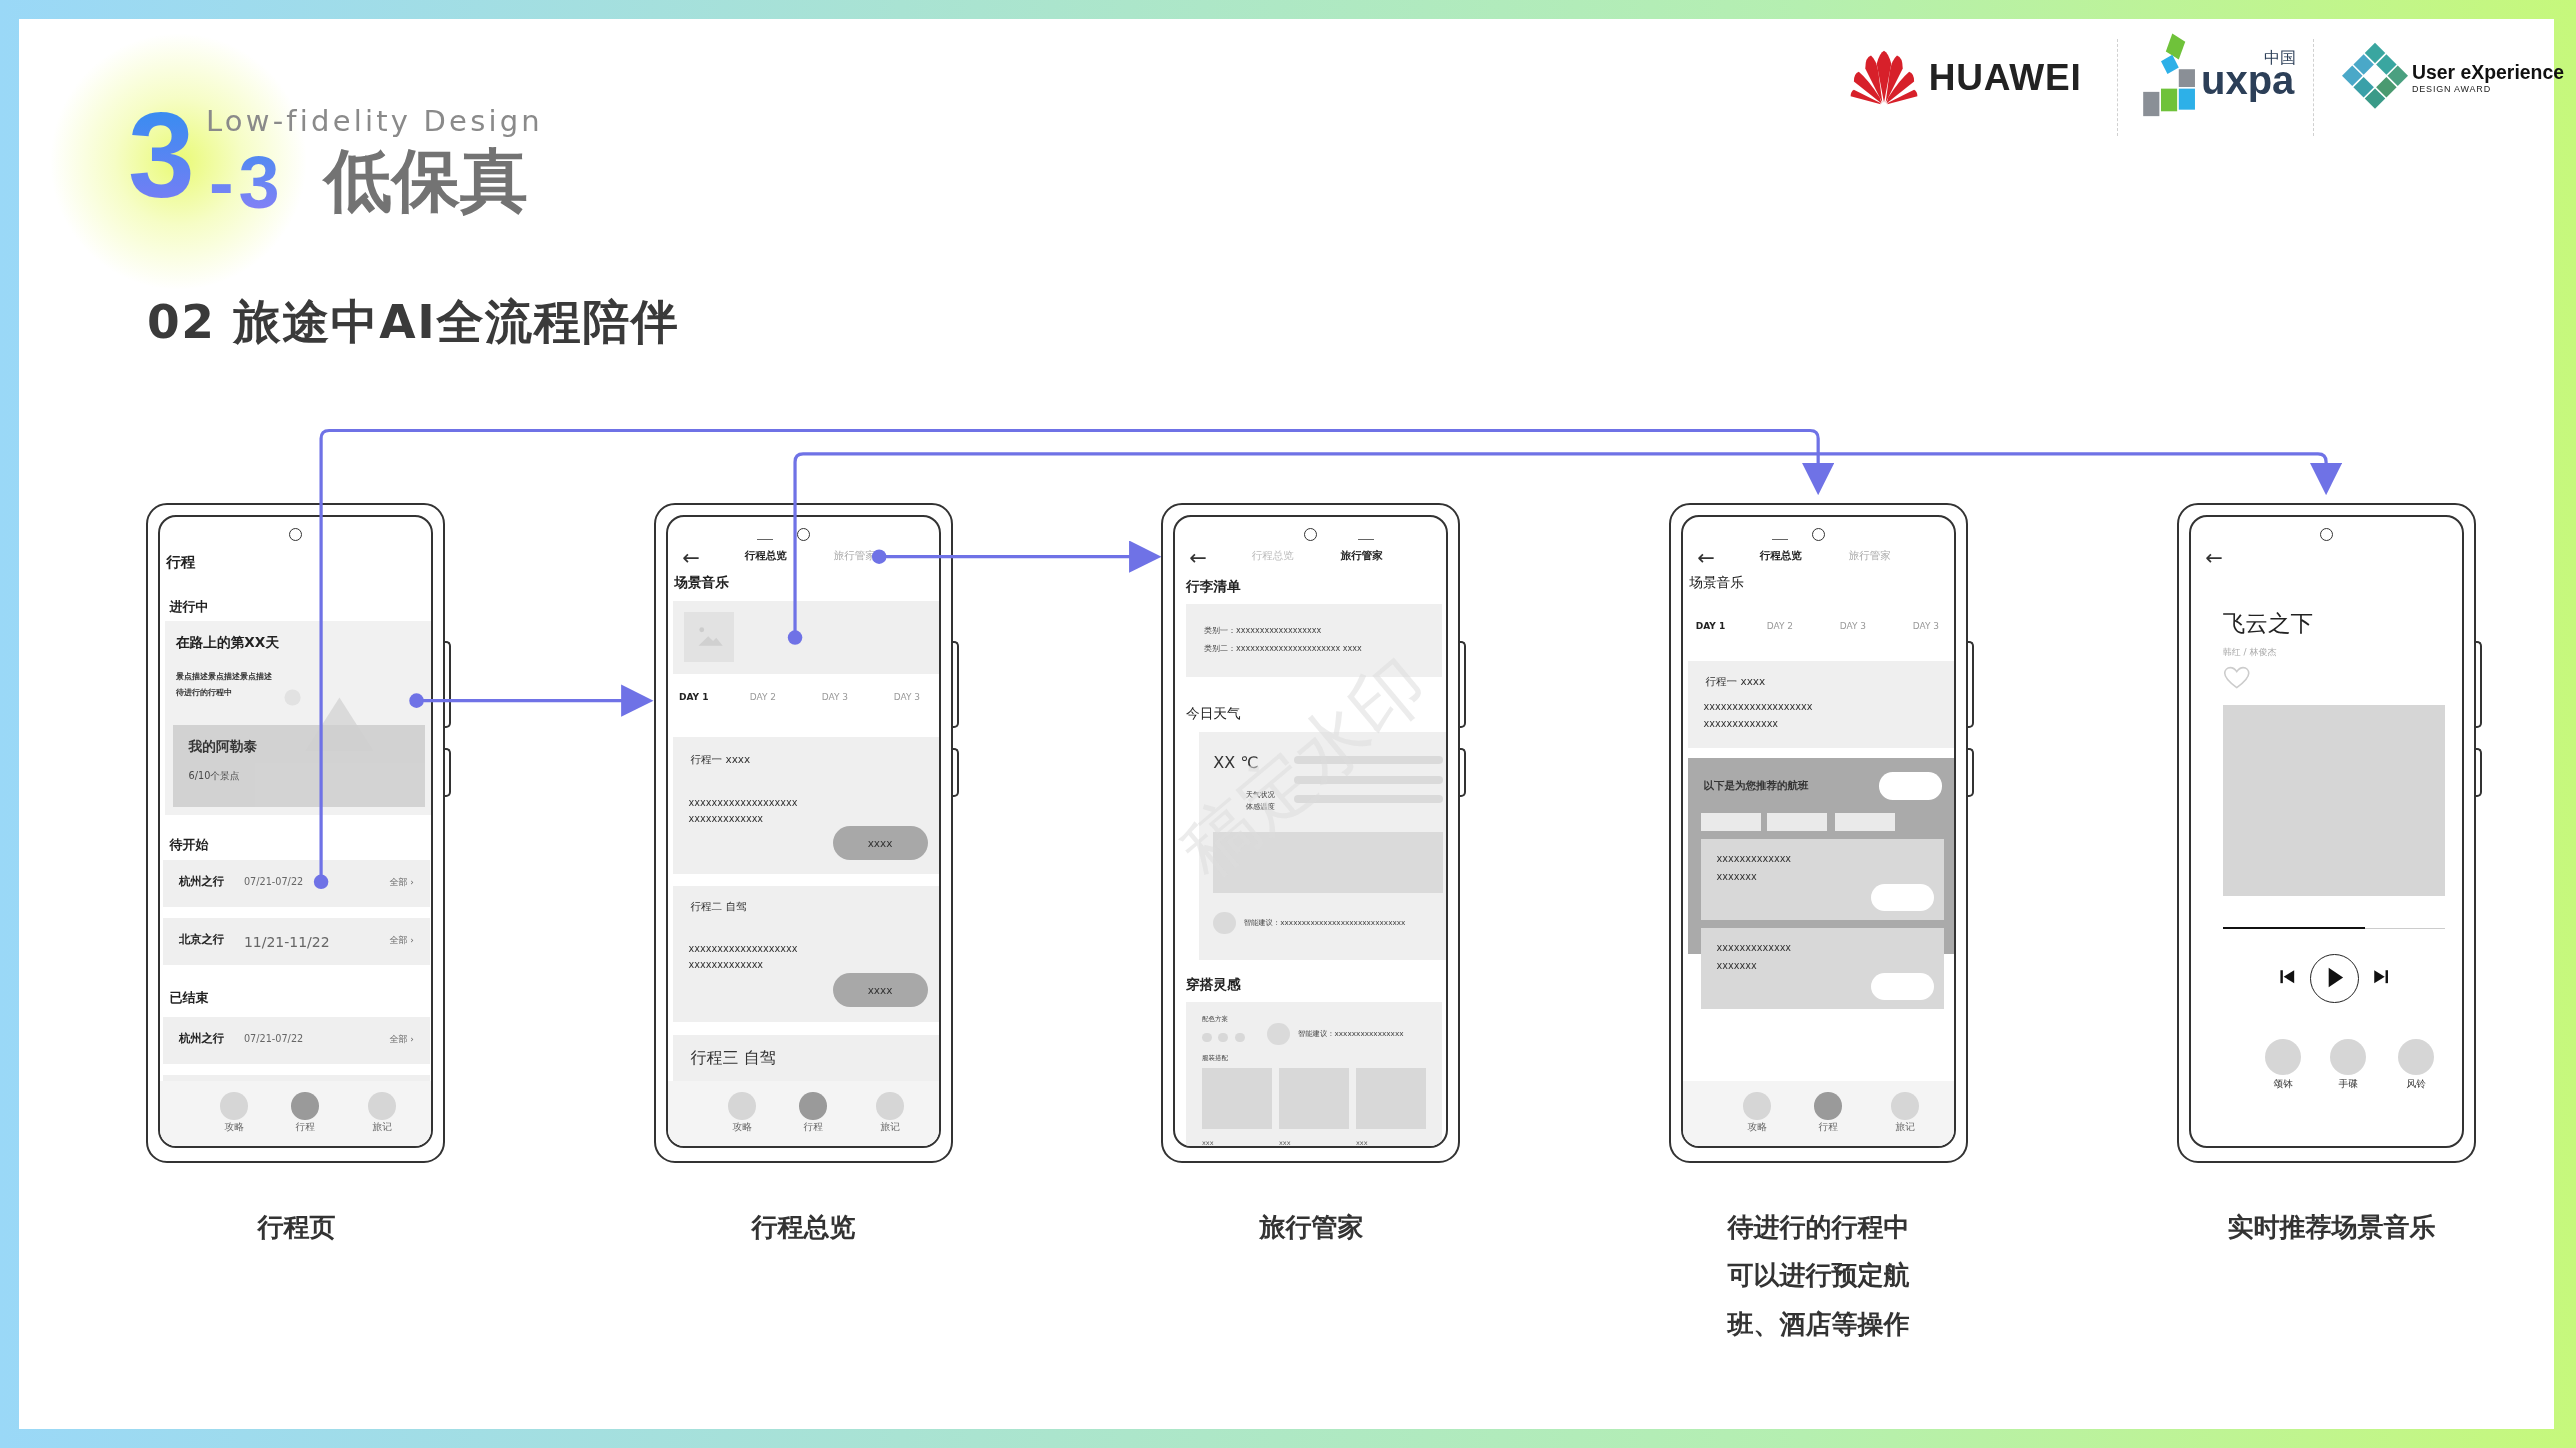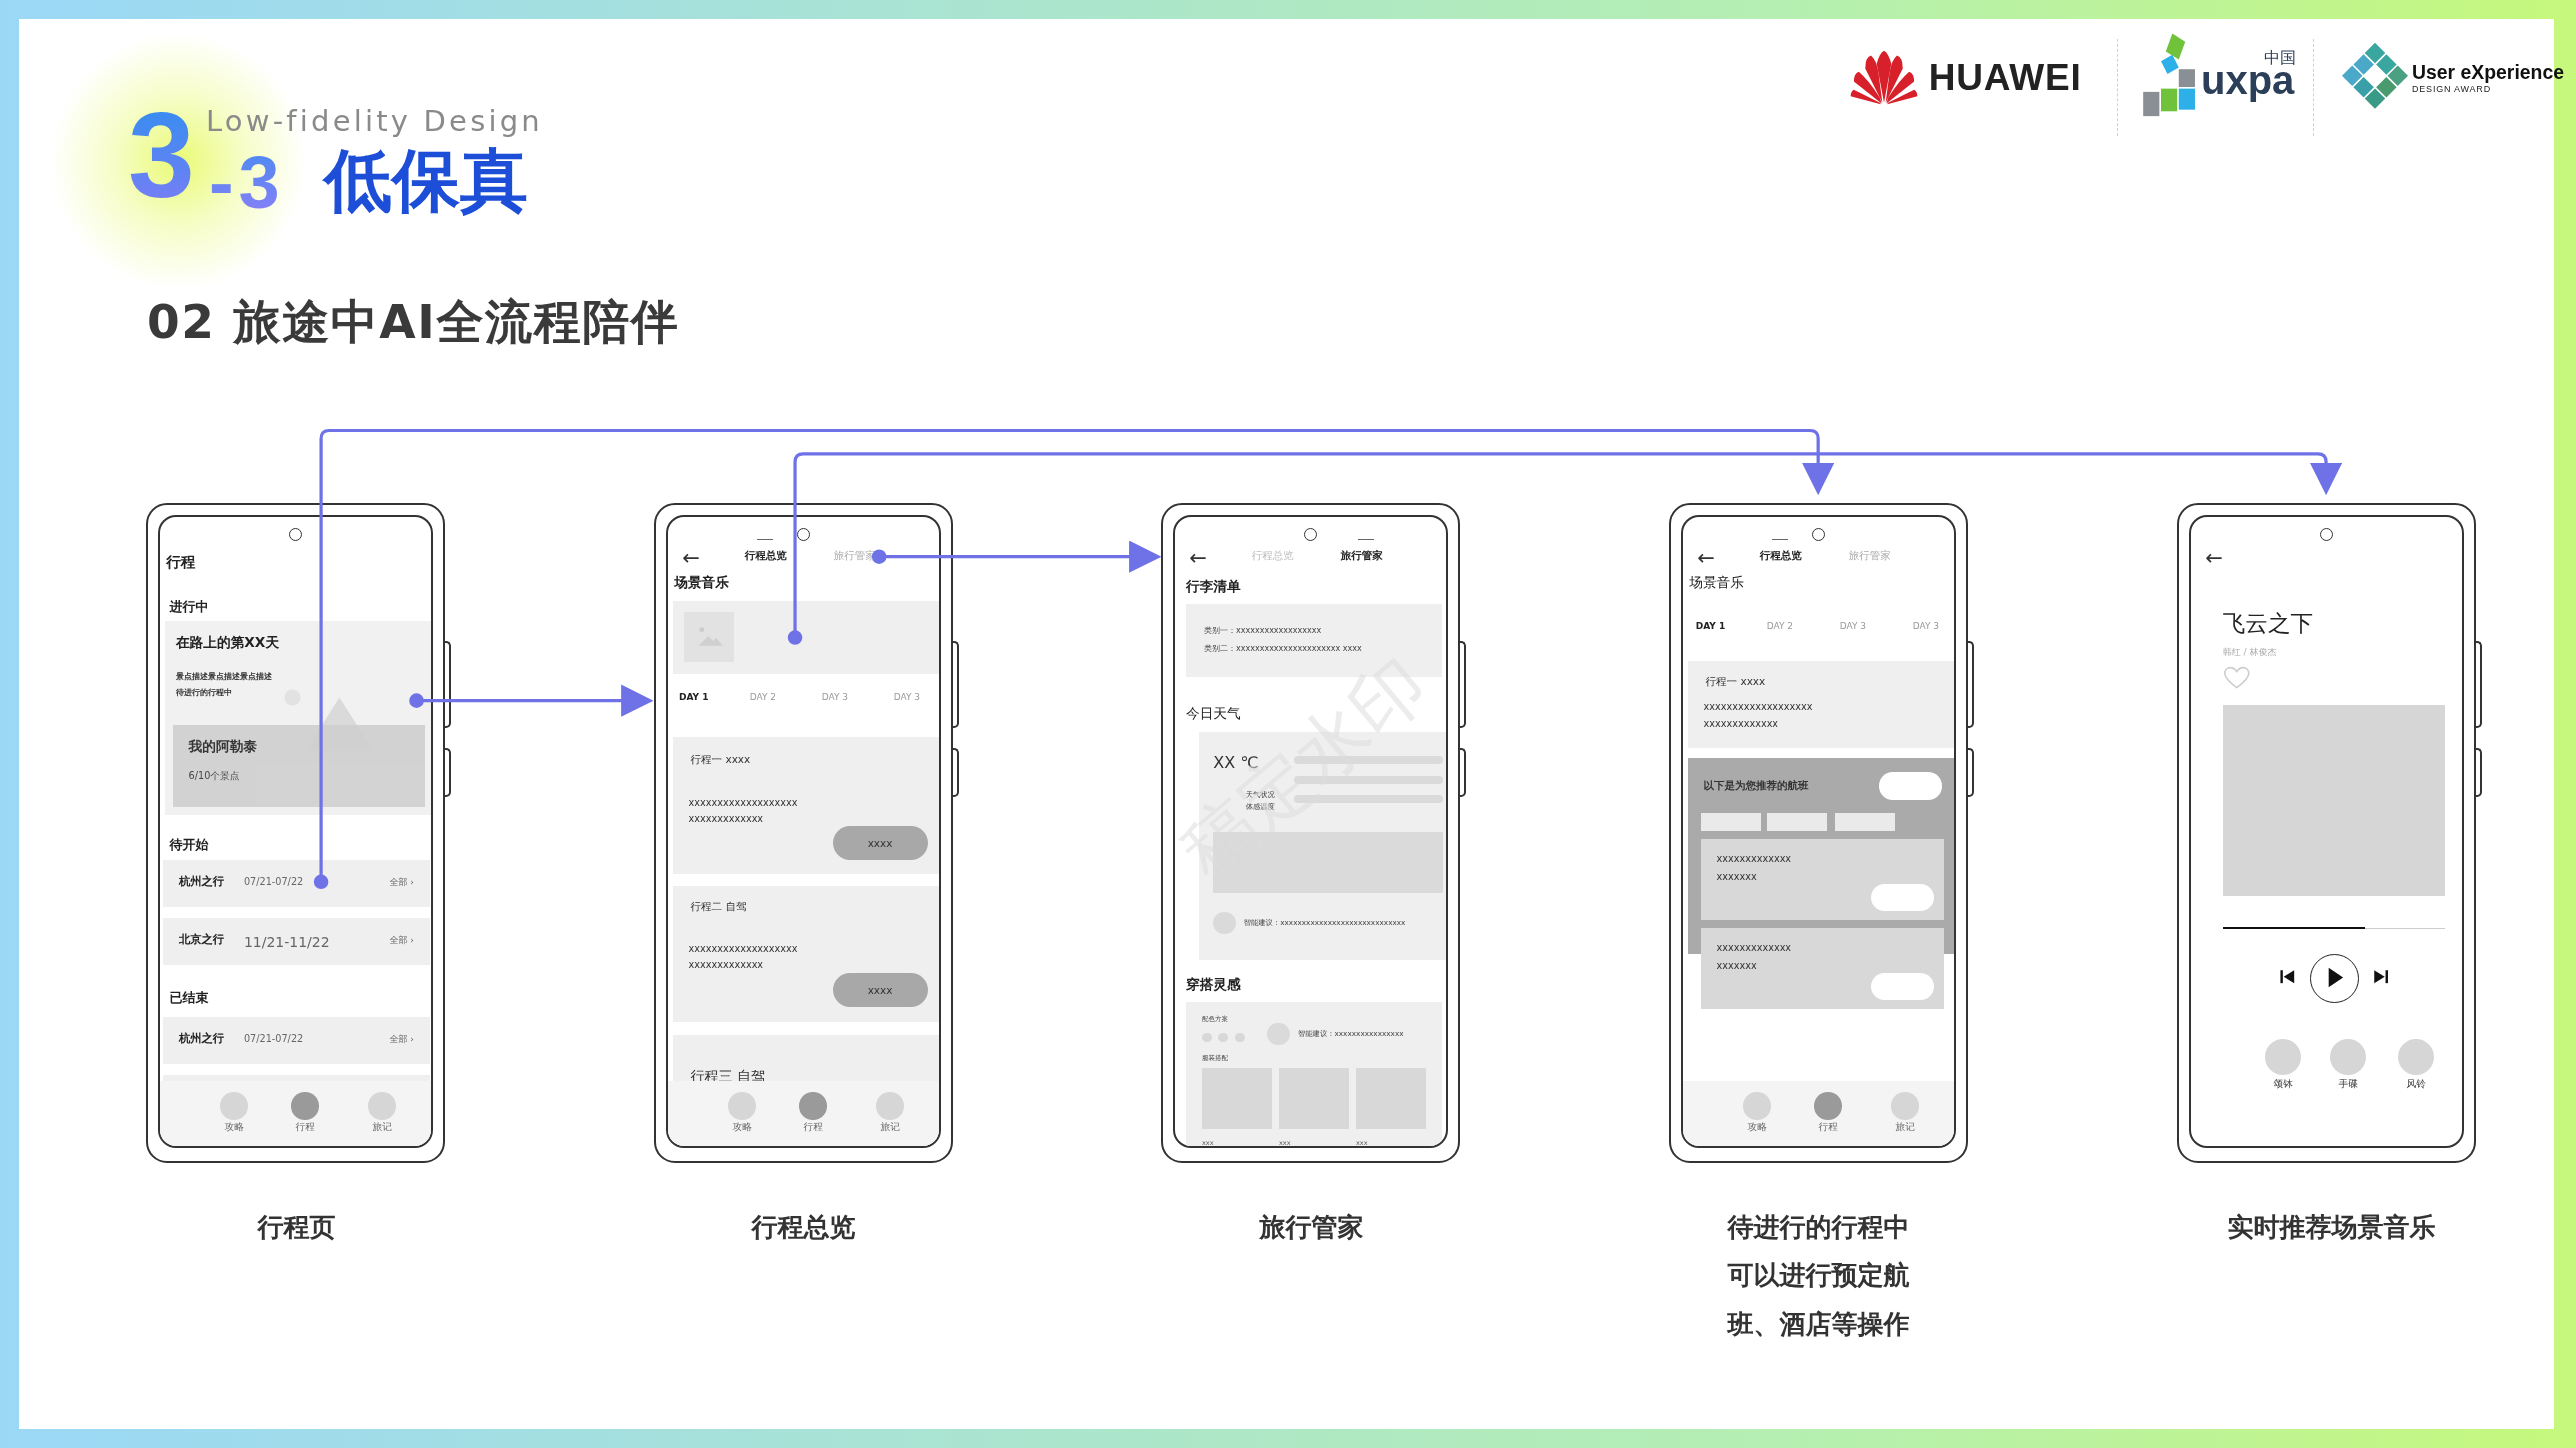--- a/index.html
+++ b/index.html
@@ -25,21 +25,21 @@
     -webkit-background-clip: text; background-clip: text; color: transparent;
   }
   .dash3 {
     left: 209px; top: 146px; font-size: 74px; font-weight: 700; line-height: 1;
     font-family: "Liberation Sans", sans-serif;
     background: linear-gradient(180deg, #4a8bf0 0%, #8b7ff7 100%);
     -webkit-background-clip: text; background-clip: text; color: transparent;
     letter-spacing: 4.9px;
   }
   .subtitle-en { left: 206px; top: 104px; font-size: 29px; color: #8a8a8a; letter-spacing: 3.2px; font-family: "DejaVu Sans", sans-serif; }
-  .title-cn { left: 324px; top: 147px; font-size: 68px; font-weight: 700; color: #1d4ed8; line-height: 1; }
+  .title-cn { left: 324px; top: 147px; font-size: 68px; font-weight: 700; color: #737373; line-height: 1; }
   .section-title { left: 147px; top: 291px; font-size: 47px; font-weight: 700; color: #3a3a3a; letter-spacing: 1.6px; }
 
   
   .logo-huawei { left: 1849px; top: 47px; height: 61px; display: flex; align-items: center; gap: 9.7px; }
   .huawei-text { font-size: 37px; font-weight: 700; color: #222; font-family: "Liberation Sans", sans-serif; letter-spacing: 0.8px; }
   .sep { width: 0; border-left: 1.6px dashed #d0d0d0; height: 97px; }
   .logo-uxpa { left: 2143px; top: 32px; width: 162px; height: 89px; }
   .uxpa-text { position: absolute; left: 58px; top: 26px; font-size: 40px; font-weight: 700; color: #2c3f58; font-family: "Liberation Sans", sans-serif; }
   .uxpa-cn { position: absolute; left: 121px; top: 16px; font-size: 16px; color: #2c3f58; }
   .logo-ux { left: 2341px; top: 40px; width: 210px; height: 81px; }
@@ -220,21 +220,21 @@
       <div class="s xx" style="left:16px;top:76px;">xxxxxxxxxxxxx</div>
       <div class="pill" style="left:160px;top:89px;width:95px;height:34px;line-height:34px;">xxxx</div>
     </div>
     <div class="gray-box" style="left:4.9px;top:369px;width:267px;height:136px;">
       <div class="s" style="left:18px;top:14.6px;font-size:10.5px;color:#333;">行程二  自驾</div>
       <div class="s xx" style="left:16px;top:57px;">xxxxxxxxxxxxxxxxxxx</div>
       <div class="s xx" style="left:16px;top:73px;">xxxxxxxxxxxxx</div>
       <div class="pill" style="left:160px;top:87px;width:95px;height:34px;line-height:34px;">xxxx</div>
     </div>
     <div class="gray-box" style="left:4.9px;top:518px;width:267px;height:65px;">
-      <div class="s" style="left:18px;top:13px;font-size:14px;color:#333;margin-top:20px;">行程三  自驾</div>
+      <div class="s" style="left:18px;top:13px;font-size:16px;color:#333;">行程三  自驾</div>
     </div>
 
     <div class="tabbar">
       <div class="tab" style="left:50px;">
           <div class="dot"></div>
           <div class="lbl">攻略</div>
         </div>
       <div class="tab" style="left:121px;">
           <div class="dot active"></div>
           <div class="lbl">行程</div>

